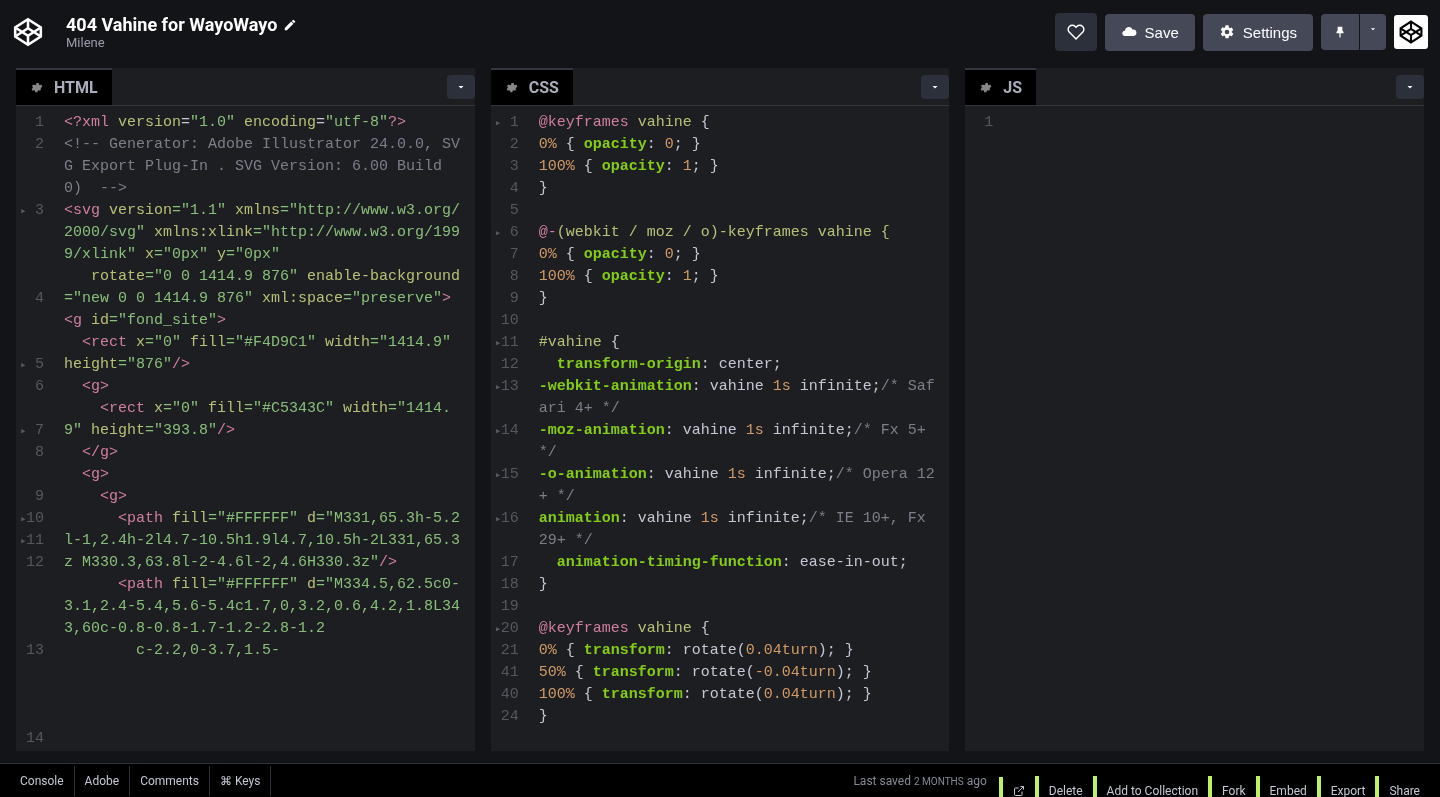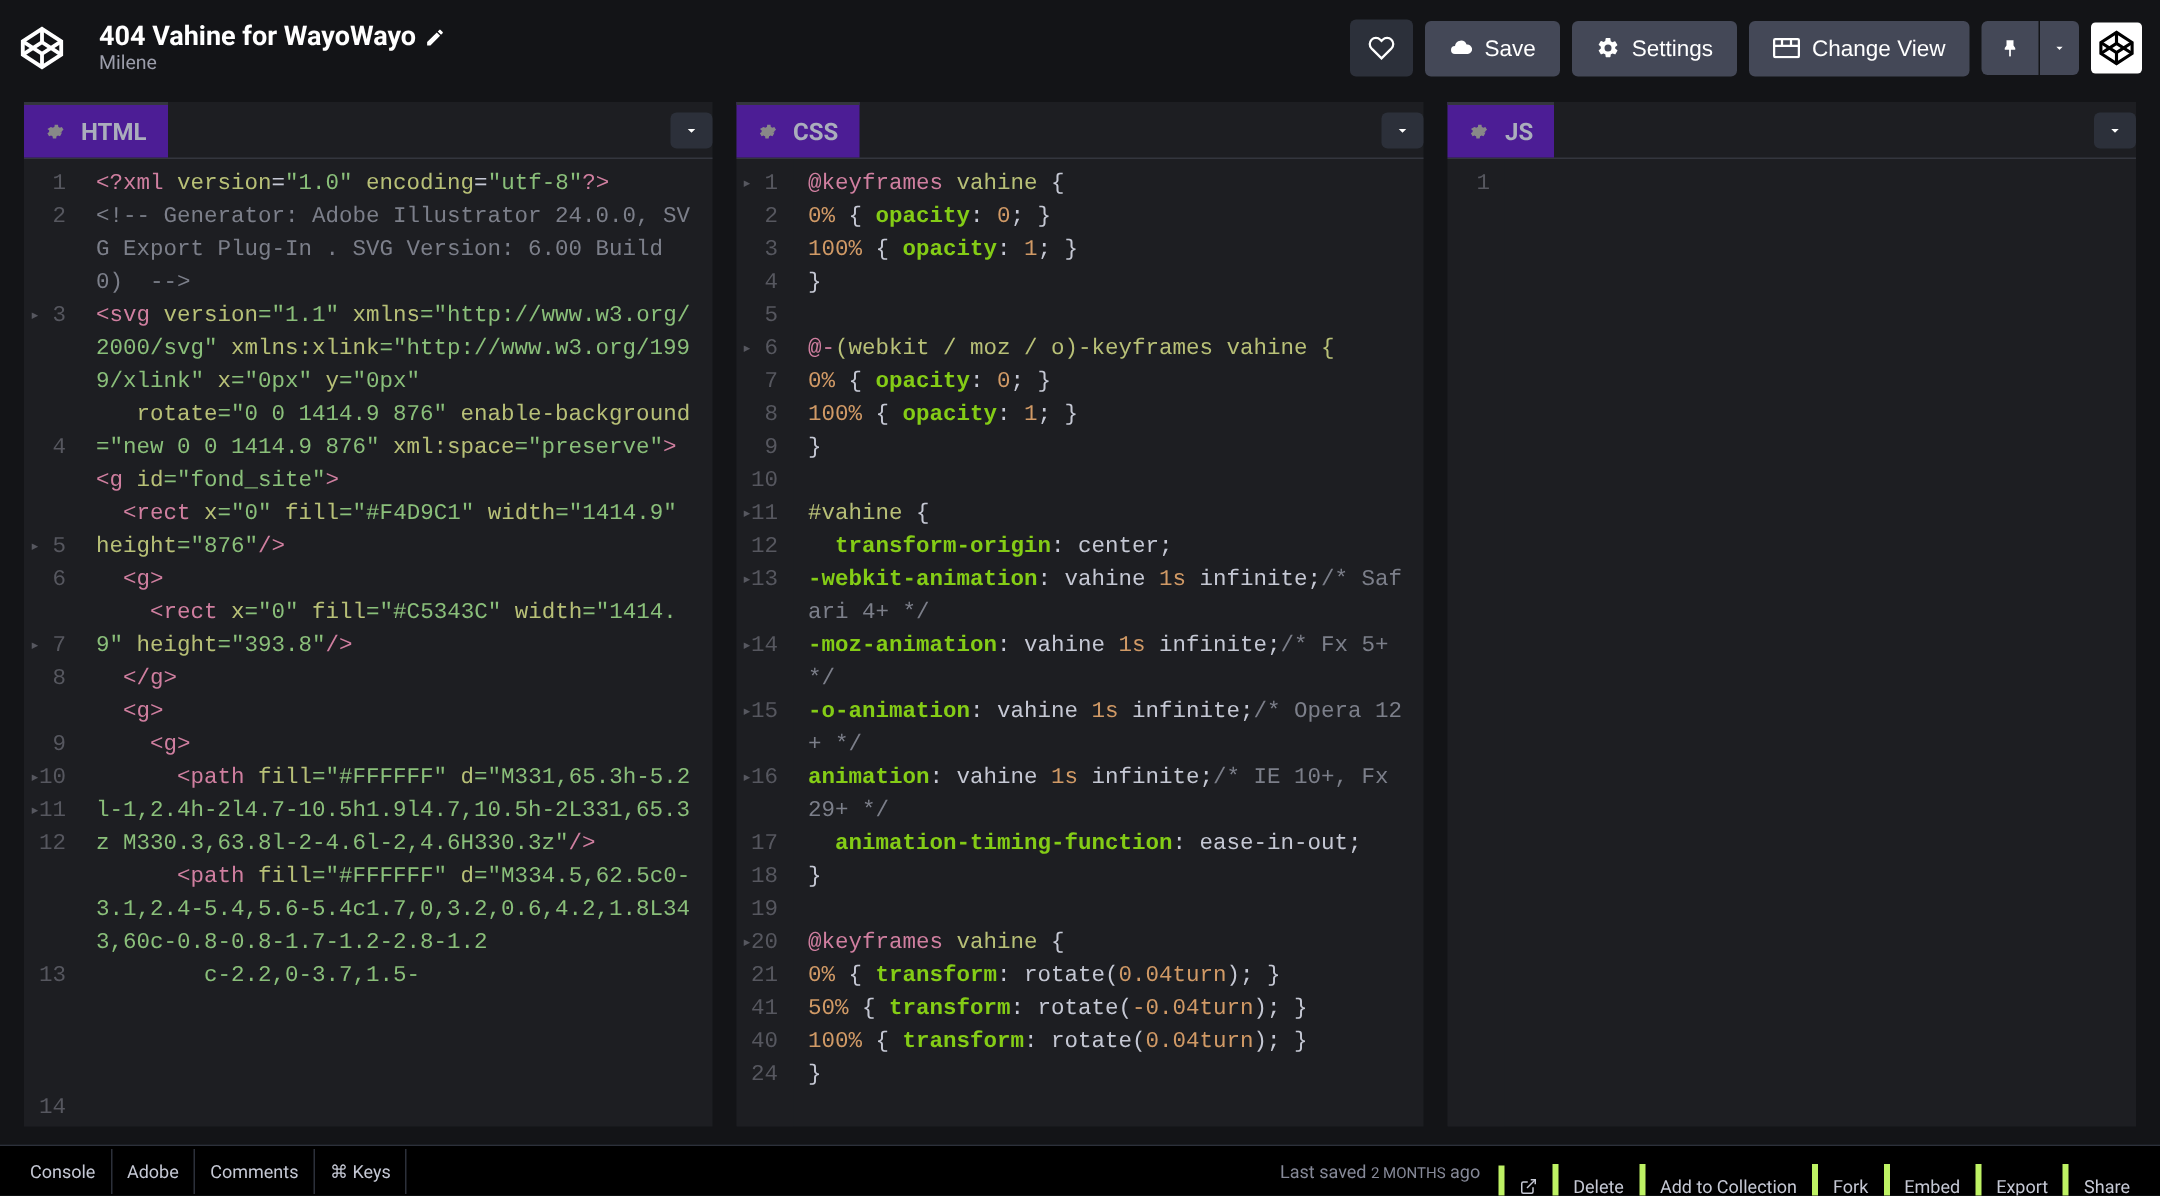--- a/index.html
+++ b/index.html
@@ -34,21 +34,21 @@
 .pen-author { font-size: 13px; color: #9b9daa; }
 .header-right { display: flex; align-items: center; gap: 8px; }
 .btn {
   background: #444857;
   border: none;
   color: #fff;
   border-radius: 4px;
   padding: 10px 16px;
   font-size: 15px;
   display: flex;
-  align-items: center;
+  align-items: flex-start;
   gap: 8px;
   cursor: pointer;
 }
 .btn.icon-only { padding: 10px 12px; }
 .btn.dark { background: #2c303a; }
 .avatar {
   width: 34px; height: 34px;
   background: #fff;
   border-radius: 3px;
   display: flex; align-items: center; justify-content: center;
@@ -74,21 +74,21 @@
   align-items: center;
   justify-content: space-between;
   background: #1d1e22;
   border-bottom: 1px solid #34363e;
 }
 .editor-title {
   display: flex;
   align-items: center;
   gap: 10px;
   padding: 8px 14px;
-  background: #4c1d95;
+  background: #000000;
   font-weight: 700;
   color: #aaaebc;
   font-size: 16px;
   border-top: 2px solid #34363e;
 }
 .editor-title .gear { color: #888; }
 .editor-actions .btn { padding: 6px 8px; background: #2c303a; }
 .code-area {
   flex: 1;
   background: #1d1e22;
@@ -186,29 +186,20 @@
       <svg width="16" height="16" viewBox="0 0 24 24" fill="#fff">
           <path d="M19 18H6a4 4 0 0 1 0-8 6 6 0 0 1 11.6-1.5A4.5 4.5 0 0 1 19 18z"></path>
         </svg>
       <span>Save</span>
     </button>
     <button class="btn">
       <svg width="16" height="16" viewBox="0 0 24 24" fill="#fff">
           <path d="M19.14 12.94a7.14 7.14 0 0 0 .05-.94 7.14 7.14 0 0 0-.05-.94l2.03-1.58a.5.5 0 0 0 .12-.64l-1.92-3.32a.5.5 0 0 0-.61-.22l-2.39.96a7.03 7.03 0 0 0-1.62-.94l-.36-2.54A.5.5 0 0 0 13.9 2h-3.8a.5.5 0 0 0-.49.42l-.36 2.54c-.58.24-1.12.55-1.62.94l-2.39-.96a.5.5 0 0 0-.61.22L2.71 8.48a.5.5 0 0 0 .12.64l2.03 1.58a7.14 7.14 0 0 0-.05.94c0 .32.02.63.05.94l-2.03 1.58a.5.5 0 0 0-.12.64l1.92 3.32c.14.24.43.34.68.22l2.39-.96c.5.39 1.04.7 1.62.94l.36 2.54a.5.5 0 0 0 .49.42h3.8a.5.5 0 0 0 .49-.42l.36-2.54c.58-.24 1.12-.55 1.62-.94l2.39.96c.25.12.54.02.68-.22l1.92-3.32a.5.5 0 0 0-.12-.64l-2.03-1.58zM12 15.5A3.5 3.5 0 1 1 12 8.5a3.5 3.5 0 0 1 0 7z"></path>
         </svg>
       <span>Settings</span>
-    </button>
-    <button class="btn">
-      <svg width="18" height="14" viewBox="0 0 24 18" fill="none" stroke="#fff" stroke-width="2">
-          <rect x="1" y="1" width="22" height="16" rx="1"></rect>
-          <line x1="1" y1="7" x2="23" y2="7"></line>
-          <line x1="8" y1="1" x2="8" y2="7"></line>
-          <line x1="16" y1="1" x2="16" y2="7"></line>
-        </svg>
-      <span>Change View</span>
     </button>
     <div class="split-btn">
       <button class="btn icon-only">
         <svg width="14" height="16" viewBox="0 0 24 24" fill="#fff">
             <path d="M16 3v6l2 3v2h-5v7l-1 1-1-1v-7H6v-2l2-3V3h8z"></path>
           </svg>
       </button>
       <button class="btn chev">
         <svg width="10" height="10" viewBox="0 0 24 24" fill="#fff">
             <path d="M7 10l5 5 5-5z"></path>

